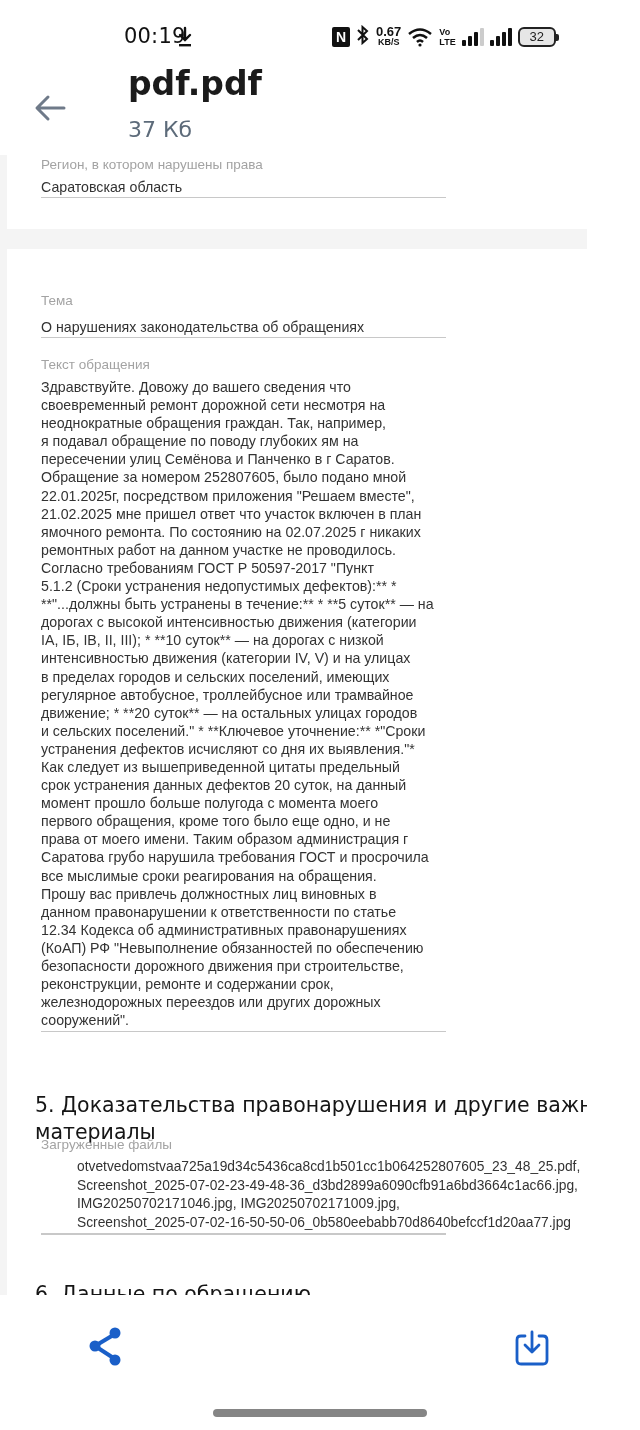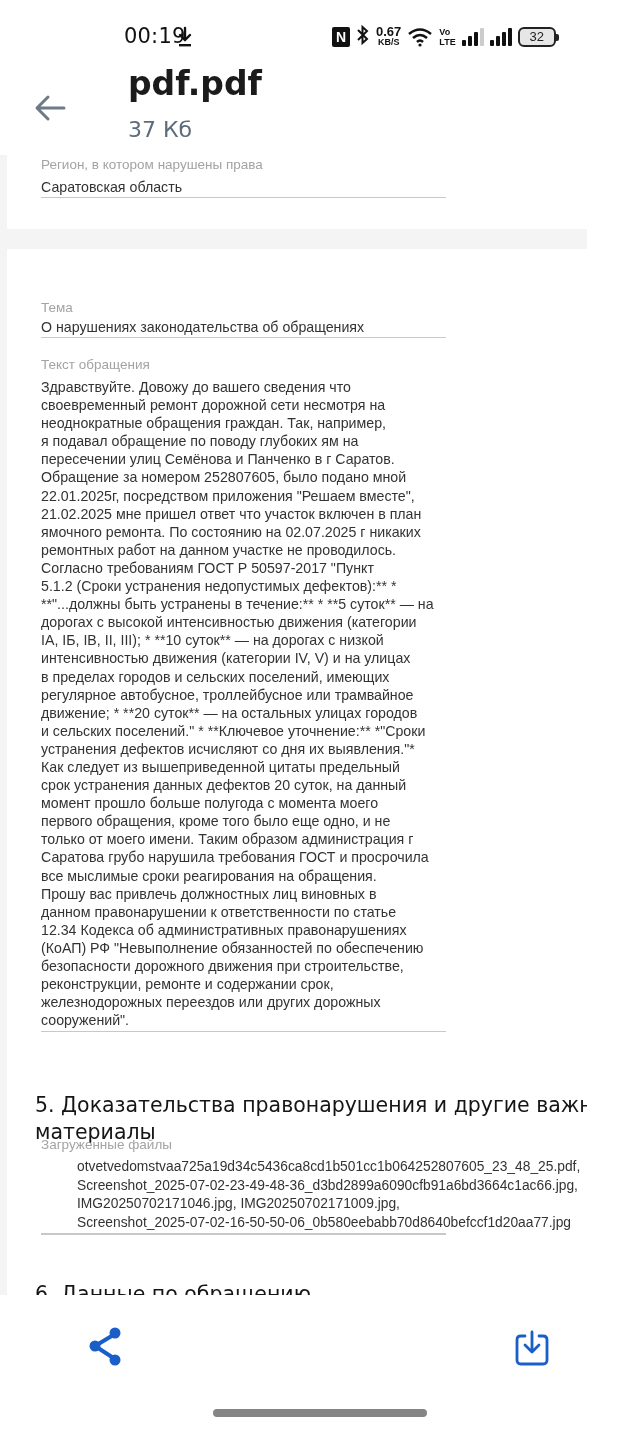--- a/index.html
+++ b/index.html
@@ -101,21 +101,21 @@
 <div class="file-name">pdf.pdf</div>
 <div class="file-size">37 Кб</div>
 
 <div class="doc">
   <div class="card card1">
     <div class="field-label" style="top:2px">Регион, в котором нарушены права</div>
     <div class="field-value" style="top:24px">Саратовская область</div>
   </div>
 
   <div class="card card2">
-    <div class="field-label" style="top:51px">Тема</div>
+    <div class="field-label" style="top:44px">Тема</div>
     <div class="field-value" style="top:70px">О нарушениях законодательства об обращениях</div>
 
     <div class="field-label" style="top:108px">Текст обращения</div>
     <div class="field-value long-text" style="top:129px">
       <div>Здравствуйте. Довожу до вашего сведения что</div>
       <div>своевременный ремонт дорожной сети несмотря на</div>
       <div>неоднократные обращения граждан. Так, например,</div>
       <div>я подавал обращение по поводу глубоких ям на</div>
       <div>пересечении улиц Семёнова и Панченко в г Саратов.</div>
       <div>Обращение за номером 252807605, было подано мной</div>
@@ -131,21 +131,21 @@
       <div>интенсивностью движения (категории IV, V) и на улицах</div>
       <div>в пределах городов и сельских поселений, имеющих</div>
       <div>регулярное автобусное, троллейбусное или трамвайное</div>
       <div>движение; * **20 суток** — на остальных улицах городов</div>
       <div>и сельских поселений." * **Ключевое уточнение:** *"Сроки</div>
       <div>устранения дефектов исчисляют со дня их выявления."*</div>
       <div>Как следует из вышеприведенной цитаты предельный</div>
       <div>срок устранения данных дефектов 20 суток, на данный</div>
       <div>момент прошло больше полугода с момента моего</div>
       <div>первого обращения, кроме того было еще одно, и не</div>
-      <div>только от моего имени. Таким образом администрация г</div>
+      <div>права от моего имени. Таким образом администрация г</div>
       <div>Саратова грубо нарушила требования ГОСТ и просрочила</div>
       <div>все мыслимые сроки реагирования на обращения.</div>
       <div>Прошу вас привлечь должностных лиц виновных в</div>
       <div>данном правонарушении к ответственности по статье</div>
       <div>12.34 Кодекса об административных правонарушениях</div>
       <div>(КоАП) РФ "Невыполнение обязанностей по обеспечению</div>
       <div>безопасности дорожного движения при строительстве,</div>
       <div>реконструкции, ремонте и содержании срок,</div>
       <div>железнодорожных переездов или других дорожных</div>
       <div>сооружений".</div>

